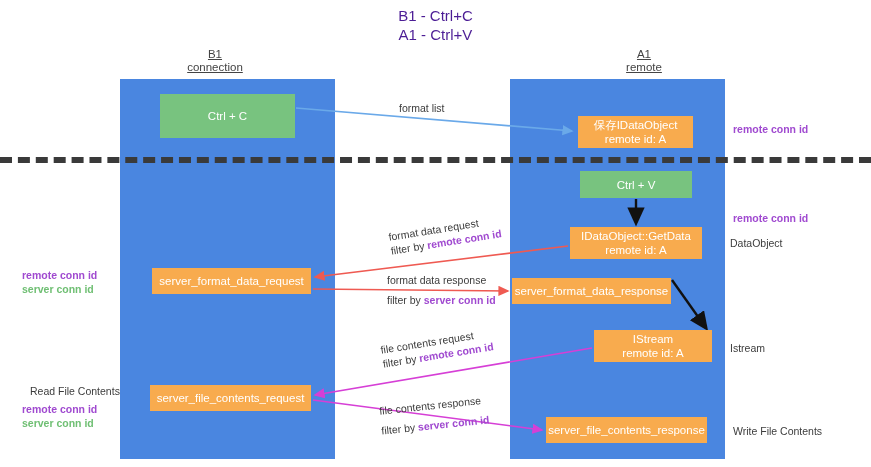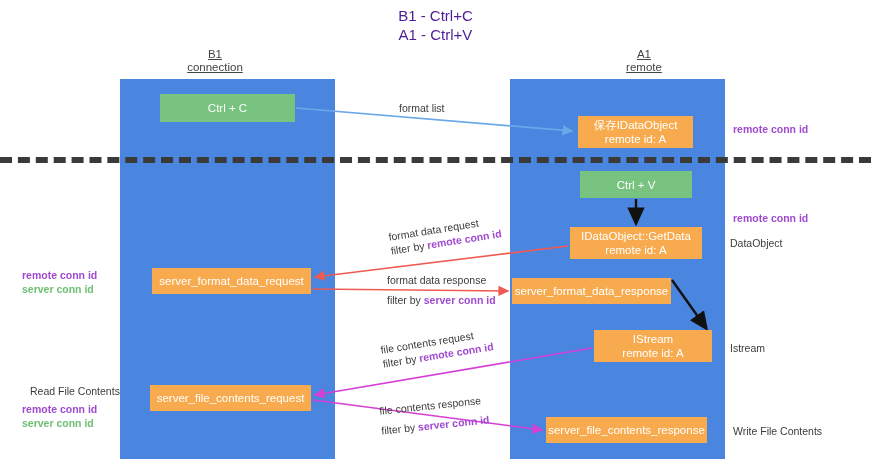--- a/index.html
+++ b/index.html
@@ -21,21 +21,21 @@
   #lane-b1{left:120px;top:79px;width:215px;height:380px;}
   #lane-a1{left:510px;top:79px;width:215px;height:380px;}
 
   
   .box{box-sizing:border-box;display:flex;flex-direction:column;align-items:center;
        justify-content:center;color:#fff;font-size:11.5px;line-height:14px;text-align:center;}
   .green{background:#78c37f;}
   .orange{background:#f6a council;}
   .orange{background:#f8ab4e;}
 
-  #box-ctrlc{left:160px;top:94px;width:135px;height:28px;}
+  #box-ctrlc{left:160px;top:94px;width:135px;height:44px;}
   #box-ctrlv{left:580px;top:171px;width:112px;height:27px;}
   #box-idataobject{left:578px;top:116px;width:115px;height:32px;}
   #box-getdata{left:570px;top:227px;width:132px;height:32px;}
   #box-istream{left:594px;top:330px;width:118px;height:32px;}
   #box-sfdreq{left:152px;top:268px;width:159px;height:26px;}
   #box-sfdres{left:512px;top:278px;width:159px;height:26px;}
   #box-sfcreq{left:150px;top:385px;width:161px;height:26px;}
   #box-sfcres{left:546px;top:417px;width:161px;height:26px;}
 
   

